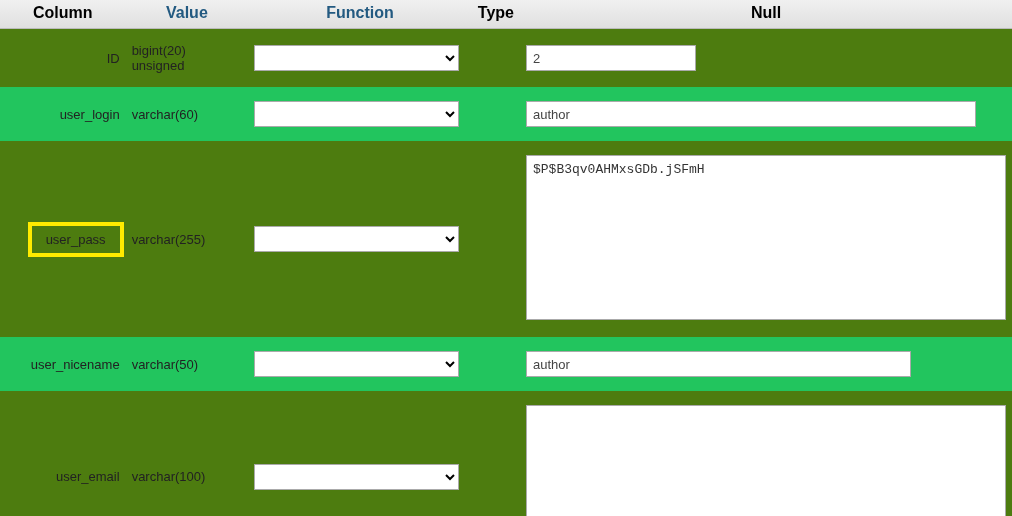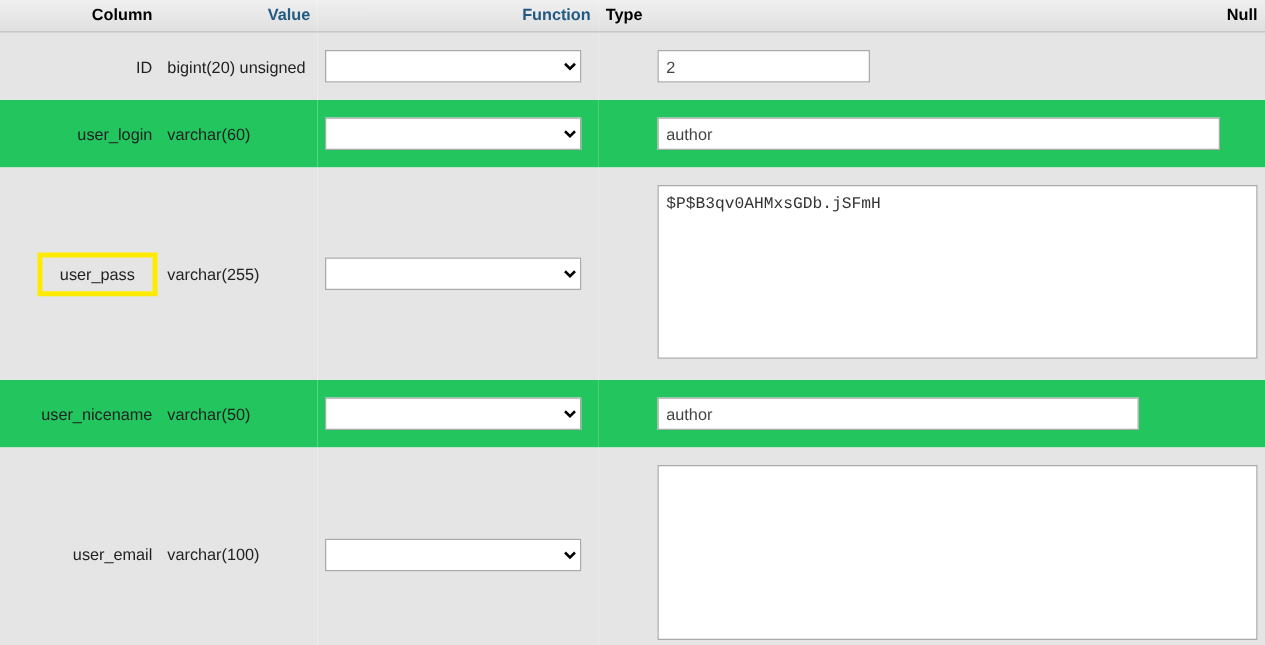--- a/index.html
+++ b/index.html
@@ -10,40 +10,40 @@
     color: #333;
     background: #fff;
   }
   .wrap { width: 1012px; }
   table.editor {
     border-collapse: collapse;
     width: 100%;
   }
   
   tr.thead th {
-    text-align: right;
+    text-align: center;
     font-weight: bold;
     padding: 4px 6px 6px 6px;
     border-bottom: 1px solid #bbb;
     background: linear-gradient(#f0f0f0,#e0e0e0);
     color: #235a81;
-    font-size: 13px;
+    font-size: 16px;
     white-space: nowrap;
   }
   tr.thead th.col-column { color: #000; width:130px;}
   tr.thead th.col-type   { width:130px; }
   tr.thead th.col-func   { width:225px; }
   tr.thead th.col-null   { width:30px; color:#000;}
   tr.thead th.col-value  { color:#000;}
   tr.row td {
     padding: 14px 6px;
     vertical-align: middle;
     border-bottom: 0;
   }
-  tr.row.odd td  { background: #e5e5e5; }
+  tr.row.odd td  { background: #4d7c0f; }
   tr.row.even td { background: #22c55e; }
   td.colname {
     text-align: right;
     padding-right: 20px;
     color: #222;
     vertical-align: middle;
     width:130px;
   }
   td.coltype {
     vertical-align: middle;
@@ -74,21 +74,21 @@
     font-size: 13px;
     font-family: "Courier New", monospace;
     color: #333;
     resize: none;
     background:#fff;
     line-height:1.3;
   }
   .input-id        { width: 170px; }
   .input-login     { width: 450px; }
   .input-nicename  { width: 385px; }
-  .ta-pass         { width: 480px; height: 139px; font-family: "Courier New", monospace;}
+  .ta-pass         { width: 480px; height: 165px; font-family: "Courier New", monospace;}
   .ta-email        { width: 480px; height: 140px; font-family: Arial; color:#888;}
   .highlight-box {
     display:inline-block;
     border: 4px solid #ffeb00;
     padding: 6px 14px;
     margin-right:-4px;
   }
 </style>
 </head>
 <body>

